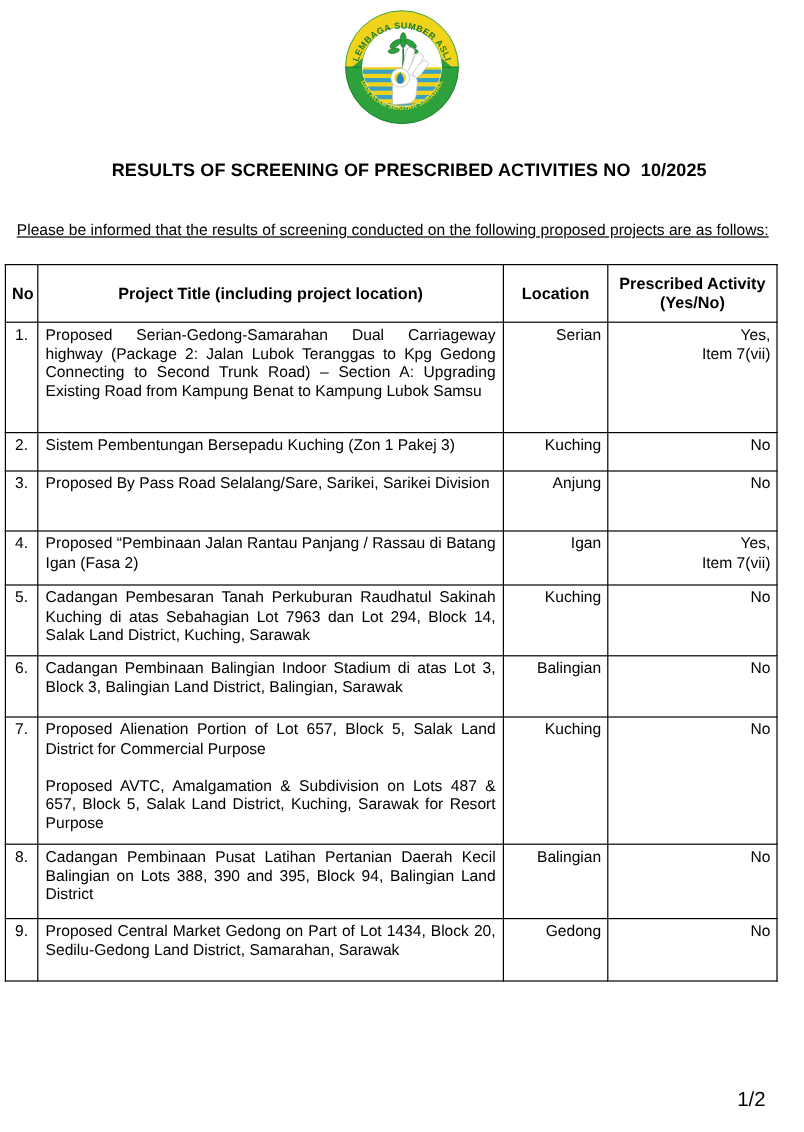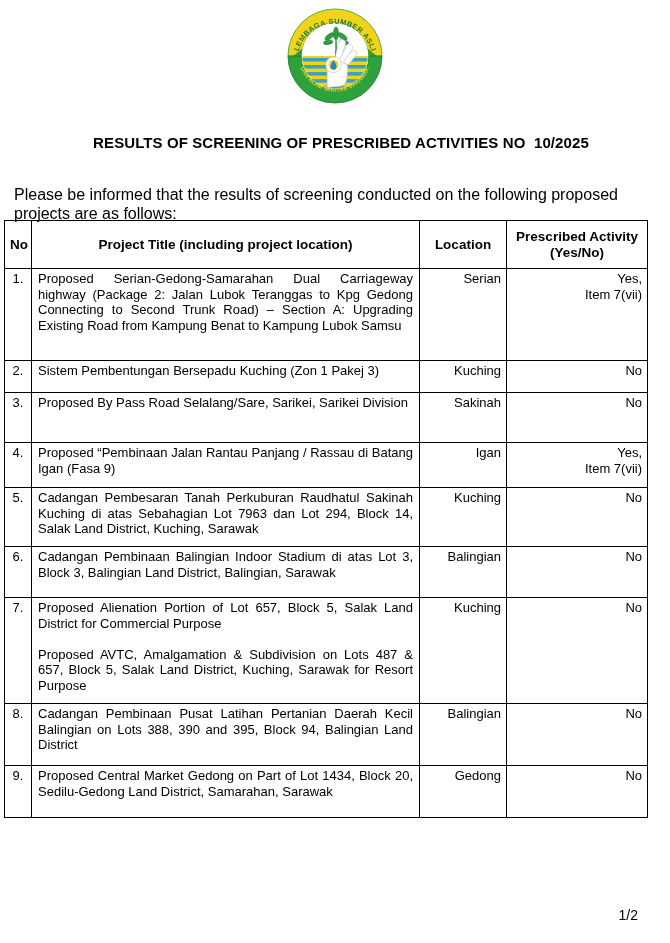--- a/index.html
+++ b/index.html
@@ -7,21 +7,21 @@
     position:relative;width:670px;height:943px;background:#ffffff;color:#000;
     font-family:"Liberation Sans",sans-serif;overflow:hidden;
   }
   .logo-wrap{position:absolute;top:7px;left:50%;transform:translateX(-50%);width:98px;height:98px;}
   .doc-title{
     position:absolute;top:134px;left:0;right:0;text-align:center;
     font-size:15px;font-weight:bold;white-space:pre-wrap;letter-spacing:0.1px;padding-left:12px;
   }
   .intro{
     position:absolute;top:170px;left:14px;width:642px;
-    font-size:16px;line-height:18.5px;text-align:left;
+    font-size:13px;line-height:18.5px;text-align:left;text-decoration:underline;
   }
   table.results{
     position:absolute;top:220px;left:4px;width:643px;
     border-collapse:collapse;table-layout:fixed;
   }
   .results th,.results td{
     border:1px solid #000;vertical-align:top;
     font-size:13px;line-height:15.6px;padding:2px 5px;
   }
   .results thead tr{height:48px;}
@@ -33,21 +33,21 @@
   .results tbody tr:nth-child(2){height:32px;}
   .results tbody tr:nth-child(3){height:50px;}
   .results tbody tr:nth-child(4){height:45px;}
   .results tbody tr:nth-child(5){height:59px;}
   .results tbody tr:nth-child(6){height:51px;}
   .results tbody tr:nth-child(7){height:106px;}
   .results tbody tr:nth-child(8){height:62px;}
   .results tbody tr:nth-child(9){height:52px;}
   .results tbody tr:nth-child(10){height:30px;}
   .results tbody tr:nth-child(11){height:46px;}
-  .page-num{position:absolute;top:907px;right:32px;font-size:14px;}
+  .page-num{position:absolute;top:907px;right:32px;font-size:17px;}
 </style>
 </head>
 <body>
 
 <div class="page">
 
   <div class="logo-wrap">
     <svg viewBox="0 0 100 100" width="98" height="98">
       <defs>
         <clipPath id="innerClip">
@@ -122,26 +122,26 @@
         </tr>
         <tr>
           <td class="row-no">2.</td>
           <td class="title-cell">Sistem Pembentungan Bersepadu Kuching (Zon 1 Pakej 3)</td>
           <td class="loc-cell">Kuching</td>
           <td class="act-cell">No</td>
         </tr>
         <tr>
           <td class="row-no">3.</td>
           <td class="title-cell">Proposed By Pass Road Selalang/Sare, Sarikei, Sarikei Division</td>
-          <td class="loc-cell">Sakinah</td>
+          <td class="loc-cell">Anjung</td>
           <td class="act-cell">No</td>
         </tr>
         <tr>
           <td class="row-no">4.</td>
-          <td class="title-cell">Proposed “Pembinaan Jalan Rantau Panjang / Rassau di Batang Igan (Fasa 9)</td>
+          <td class="title-cell">Proposed “Pembinaan Jalan Rantau Panjang / Rassau di Batang Igan (Fasa 2)</td>
           <td class="loc-cell">Igan</td>
           <td class="act-cell">Yes,
 Item 7(vii)</td>
         </tr>
         <tr>
           <td class="row-no">5.</td>
           <td class="title-cell">Cadangan Pembesaran Tanah Perkuburan Raudhatul Sakinah Kuching di atas Sebahagian Lot 7963 dan Lot 294, Block 14, Salak Land District, Kuching, Sarawak</td>
           <td class="loc-cell">Kuching</td>
           <td class="act-cell">No</td>
         </tr>

